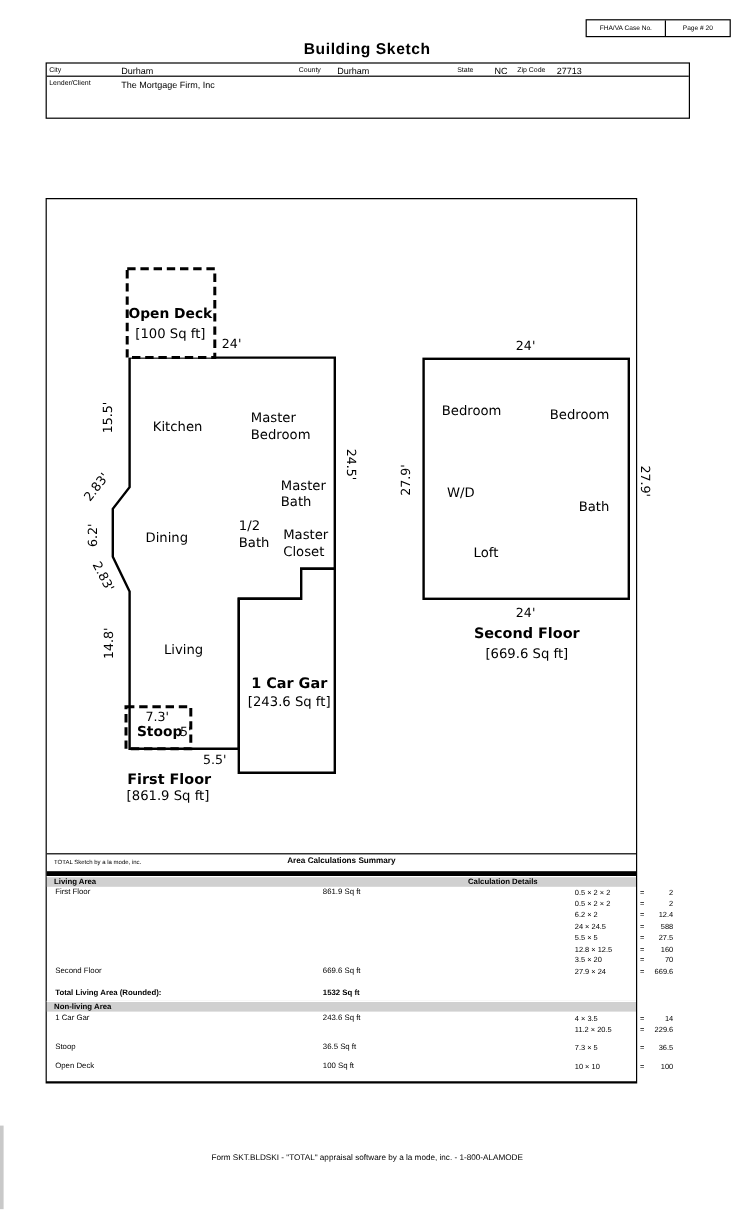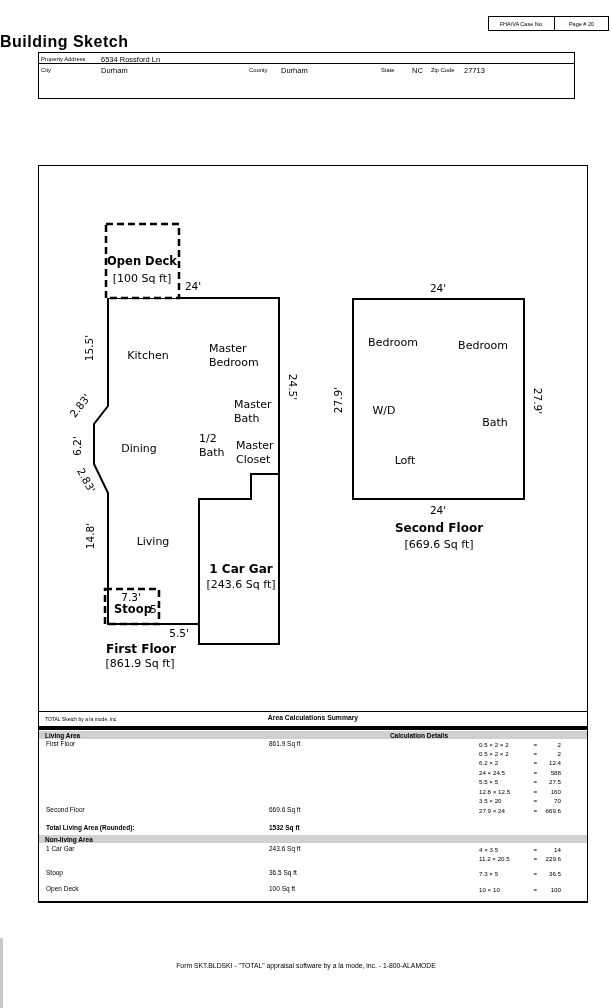--- a/index.html
+++ b/index.html
@@ -7,30 +7,30 @@
   .page {
     position:relative; width:612px; height:1008px; background:#fff;
     font-family:"Liberation Sans", sans-serif; color:#000; overflow:hidden;
   }
   
   .case-box { position:absolute; left:488px; top:16px; width:121px; height:15px;
     border:1px solid #000; display:flex; }
   .case-cell { font-size:5.5px; display:flex; align-items:center; justify-content:center; white-space:nowrap; }
   .case-cell.c1 { width:66px; border-right:1px solid #000; }
   .case-cell.c2 { flex:1; }
-  .doc-title { position:absolute; left:0; top:33px; width:100%; 
-    font-size:16px; font-weight:bold; letter-spacing:0.5px; }
+  .doc-title { position:absolute; left:0; top:33px; width:100%; text-align:center;
+    font-size:13px; font-weight:bold; letter-spacing:0.5px; }
   
   .info-table { position:absolute; left:38px; top:52px; width:537px; height:47px; border:1px solid #000; }
   .irow { position:relative; height:11.3px; border-bottom:1px solid #000; }
   .irow:last-child { border-bottom:none; }
   .ilabel { position:absolute; top:2.8px; font-size:5.8px; white-space:nowrap; }
   .ival { position:absolute; top:1.8px; font-size:7.5px; white-space:nowrap; }
   
-  .doc-box { position:absolute; left:38px; top:165px; width:550px; height:738px;
+  .doc-box { position:absolute; left:38px; top:165px; width:493px; height:738px;
     border:1.5px solid #000; border-bottom-width:2.5px; }
   .sketch-area { position:relative; width:100%; height:546px; border-bottom:1px solid #000; }
   .sketch-area svg { position:absolute; left:0; top:0; }
   .summary-header { position:relative; height:14px; }
   .watermark { position:absolute; left:6px; top:4px; font-size:5px; color:#000; white-space:nowrap; }
   .summary-title { position:absolute; left:0; right:0; top:2px; text-align:center;
     font-size:6.8px; font-weight:bold; }
   .thick-bar { height:3.5px; background:#000; }
   
   .calc-table { position:relative; width:100%; font-size:6.5px; }
@@ -68,32 +68,32 @@
 
   <div class="case-box">
     <div class="case-cell c1">FHA/VA Case No.</div>
     <div class="case-cell c2">Page # 20</div>
   </div>
 
   <div class="doc-title">Building Sketch</div>
 
   <div class="info-table">
     <div class="irow">
-      <span class="ilabel" style="left:2px">Property Address</span>
-      <span class="ival" style="left:62px">6534 Rossford Ln</span>
-    </div>
-    <div class="irow">
       <span class="ilabel" style="left:2px">City</span>
       <span class="ival" style="left:62px">Durham</span>
       <span class="ilabel" style="left:210px">County</span>
       <span class="ival" style="left:242px">Durham</span>
       <span class="ilabel" style="left:342px">State</span>
       <span class="ival" style="left:373px">NC</span>
       <span class="ilabel" style="left:392px">Zip Code</span>
       <span class="ival" style="left:425px">27713</span>
+    </div>
+    <div class="irow">
+      <span class="ilabel" style="left:2px">Lender/Client</span>
+      <span class="ival" style="left:62px">The Mortgage Firm, Inc</span>
     </div>
   </div>
 
   <div class="doc-box">
 
     <div class="sketch-area">
       <svg width="537" height="546" viewBox="0 0 537 546">
 
         <polygon points="69,132 240,132 240,308 212,308 212,333 160,333 160,458 69,458 69,327 55,298 55,258 69,240" fill="#fff" stroke="#000" stroke-width="2"></polygon>
 

